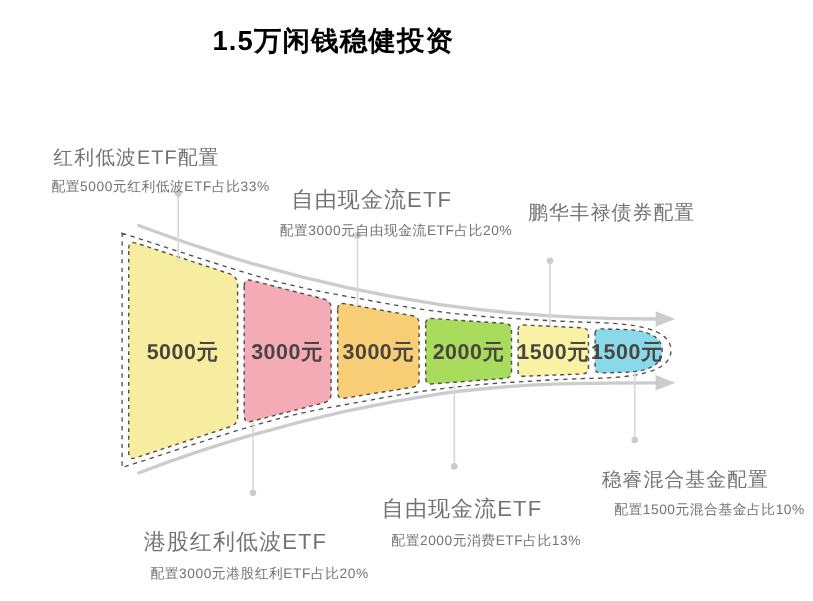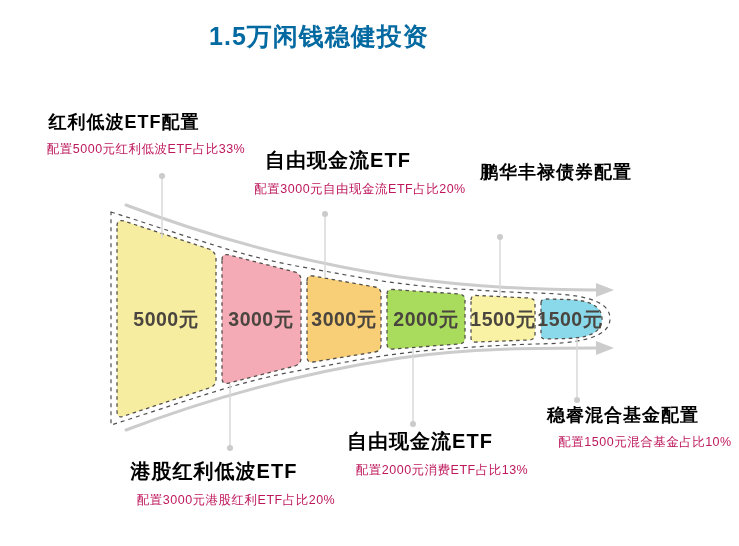--- a/index.html
+++ b/index.html
@@ -1,30 +1,30 @@
 <!DOCTYPE html>
 <html><head>
 <meta charset="utf-8">
 <style>
   html,body{margin:0;padding:0;background:#ffffff;}
   .stage{
     position:relative;width:739px;height:546px;background:#ffffff;overflow:hidden;
     font-family:"Liberation Sans","DejaVu Sans",sans-serif;
   }
   .page-title{
-    position:absolute;left:16px;top:20px;width:606px;text-align:center;
-    font-size:25px;font-weight:bold;color:#0369a1;letter-spacing:1px;
+    position:absolute;left:0;top:20px;width:606px;text-align:center;
+    font-size:25px;font-weight:bold;color:#000000;letter-spacing:1px;
   }
   .funnel-svg{position:absolute;left:0;top:0;width:739px;height:546px;}
   .label-group{position:absolute;transform:translateX(-50%);text-align:center;white-space:nowrap;}
-  .label-heading{font-weight:bold;color:#000000;letter-spacing:1px;}
+  .label-heading{font-weight:normal;color:#737373;letter-spacing:1px;margin-top:21px;}
   .h18{font-size:18px;}
   .h19{font-size:18px;}
   .h20{font-size:20px;}
-  .label-sub{margin-top:7px;font-size:12.5px;color:#be185d;letter-spacing:0.5px;padding-left:44px;}
+  .label-sub{margin-top:7px;font-size:12.5px;color:#737373;letter-spacing:0.5px;padding-left:44px;}
   .amount-text{
     font-family:"Liberation Sans","DejaVu Sans",sans-serif;
     font-size:19.5px;font-weight:bold;fill:#4a453f;letter-spacing:0.5px;
   }
   .seg{stroke:#54504a;stroke-width:1.3;stroke-dasharray:3.5 3.5;stroke-linejoin:round;}
   .outer-outline{fill:none;stroke:#4f4f4f;stroke-width:1.2;stroke-dasharray:4 4;}
   .guide{fill:none;stroke:#cccccc;stroke-width:3;stroke-linecap:round;}
   .leader{stroke:#d8d8d8;stroke-width:1.5;}
   .leader-dot{fill:#cbcbcb;}
   .arrowhead{fill:#cccccc;}

